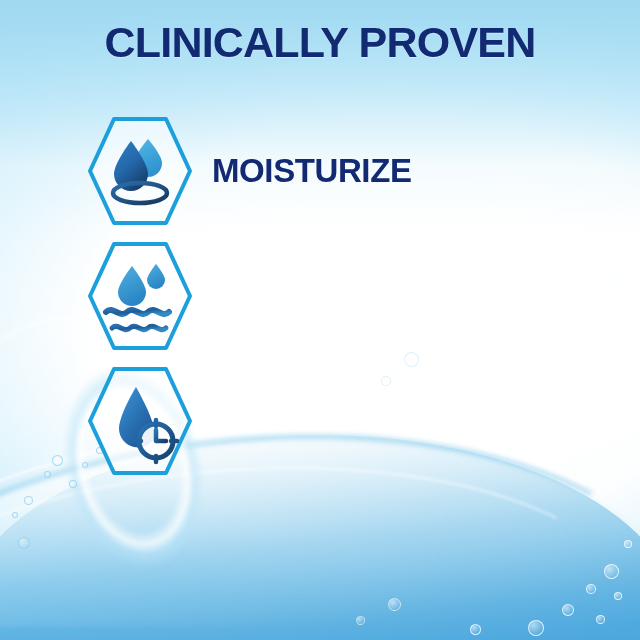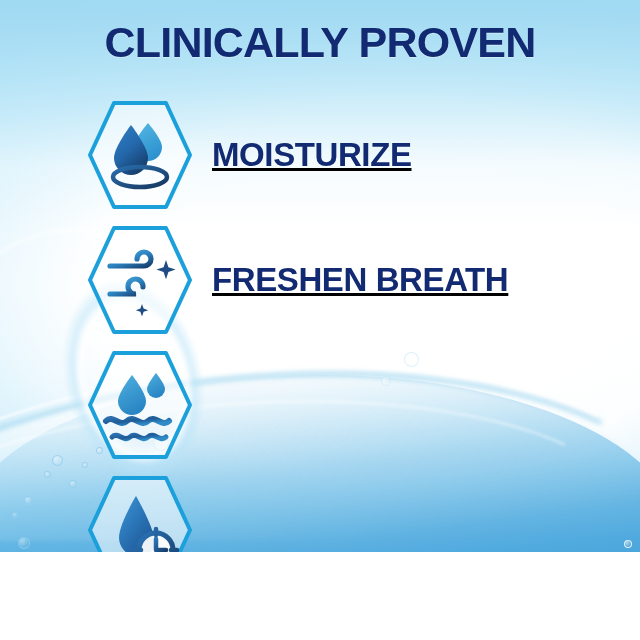--- a/index.html
+++ b/index.html
@@ -3,21 +3,21 @@
 <meta charset="utf-8">
 <style>
   html, body {
     margin: 0;
     padding: 0;
     background: #ffffff;
   }
   .stage {
     position: relative;
     width: 640px;
-    height: 552px;
+    height: 640px;
     overflow: hidden;
     font-family: "Liberation Sans", sans-serif;
     background: #eaf7fd;
   }
 
   
   .bg-base {
     position: absolute;
     inset: 0;
     background:
@@ -135,23 +135,22 @@
     font-stretch: condensed;
     text-shadow: 0 1px 0 rgba(255,255,255,0.35);
   }
   .headline .l1 { display: block; }
   .headline .l2 { display: block; }
 
   
   .features {
     position: absolute;
     left: 0;
-    top: 92px;
+    top: 108px;
     width: 100%;
-    text-decoration: underline;
   }
   .feature-row {
     position: relative;
     height: 125px;
     display: flex;
     align-items: center;
   }
   .hex-wrap {
     position: relative;
     width: 108px;
@@ -245,42 +244,20 @@
           </defs>
           <polygon points="28,4 80,4 104,56 80,108 28,108 4,56" fill="rgba(255,255,255,0.55)" stroke="#1ba0dc" stroke-width="4" stroke-linejoin="round"></polygon>
           <path d="M62,24 C62,24 76,40 76,48 A14,14 0 0 1 48,48 C48,40 62,24 62,24 Z" fill="url(#g1b)"></path>
           <path d="M45,26 C45,26 62,48 62,59 A17,17 0 0 1 28,59 C28,48 45,26 45,26 Z" fill="url(#g1a)"></path>
           <ellipse cx="54" cy="78" rx="27" ry="10" fill="none" stroke="url(#g1c)" stroke-width="4.5"></ellipse>
         </svg>
       </div>
       <div class="feature-label">MOISTURIZE</div>
     </div>
 
-    <div class="feature-row r2">
-      <div class="hex-wrap">
-        <svg viewBox="0 0 108 112">
-          <defs>
-            <linearGradient id="g2a" x1="0" y1="0" x2="1" y2="1">
-              <stop offset="0%" stop-color="#4fb3e2"></stop>
-              <stop offset="55%" stop-color="#2a7fbe"></stop>
-              <stop offset="100%" stop-color="#173f6d"></stop>
-            </linearGradient>
-          </defs>
-          <polygon points="28,4 80,4 104,56 80,108 28,108 4,56" fill="rgba(255,255,255,0.55)" stroke="#1ba0dc" stroke-width="4" stroke-linejoin="round"></polygon>
-          <g fill="none" stroke="url(#g2a)" stroke-width="5.2" stroke-linecap="round">
-            <path d="M24,42 H58 A7,7 0 1 0 51,35"></path>
-            <path d="M20,56 H66"></path>
-            <path d="M24,70 H50 A7.5,7.5 0 1 1 57,63"></path>
-          </g>
-          <path d="M80,36 L82.4,43.2 L89.6,45.6 L82.4,48 L80,55.2 L77.6,48 L70.4,45.6 L77.6,43.2 Z" fill="#1f4c84"></path>
-          <path d="M56,80 L57.6,84.6 L62.2,86.2 L57.6,87.8 L56,92.4 L54.4,87.8 L49.8,86.2 L54.4,84.6 Z" fill="#1f4c84"></path>
-        </svg>
-      </div>
-      <div class="feature-label">FRESHEN BREATH</div>
-    </div>
 
     <div class="feature-row r3">
       <div class="hex-wrap">
         <svg viewBox="0 0 108 112">
           <defs>
             <linearGradient id="g3a" x1="0" y1="0" x2="0.4" y2="1">
               <stop offset="0%" stop-color="#4fb0e0"></stop>
               <stop offset="100%" stop-color="#2a86c4"></stop>
             </linearGradient>
             <linearGradient id="g3b" x1="0" y1="0" x2="1" y2="0.6">

